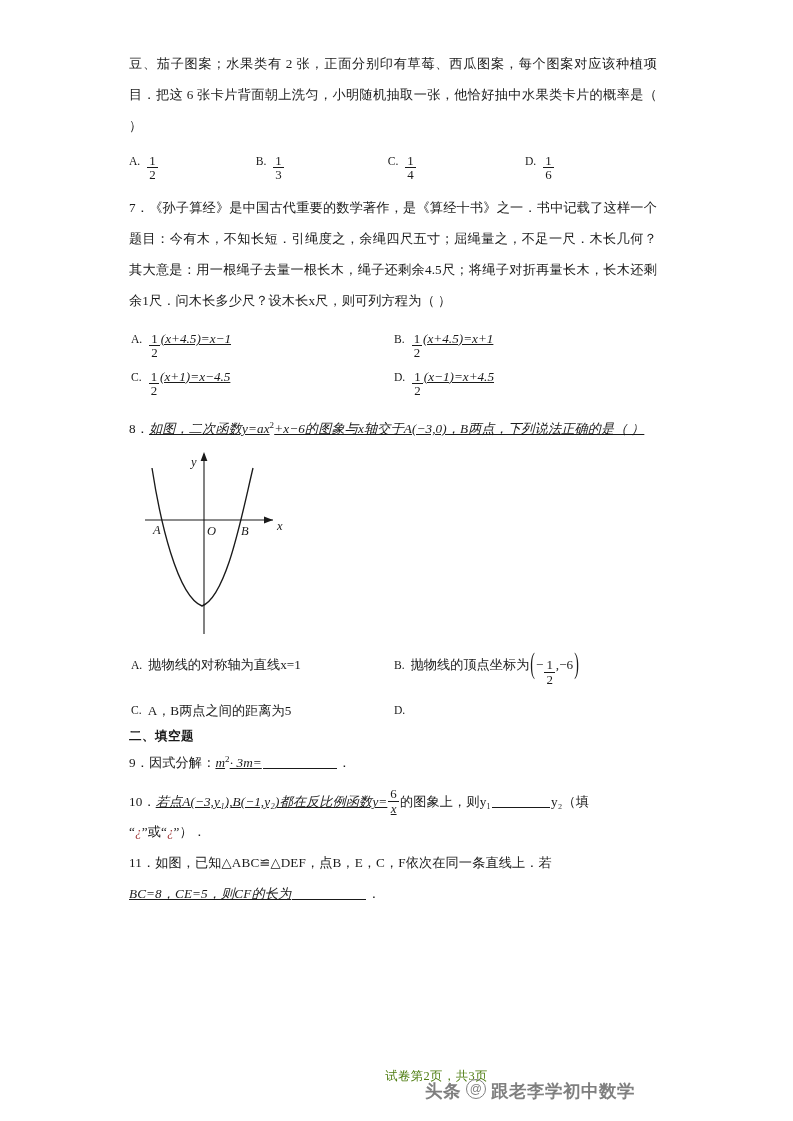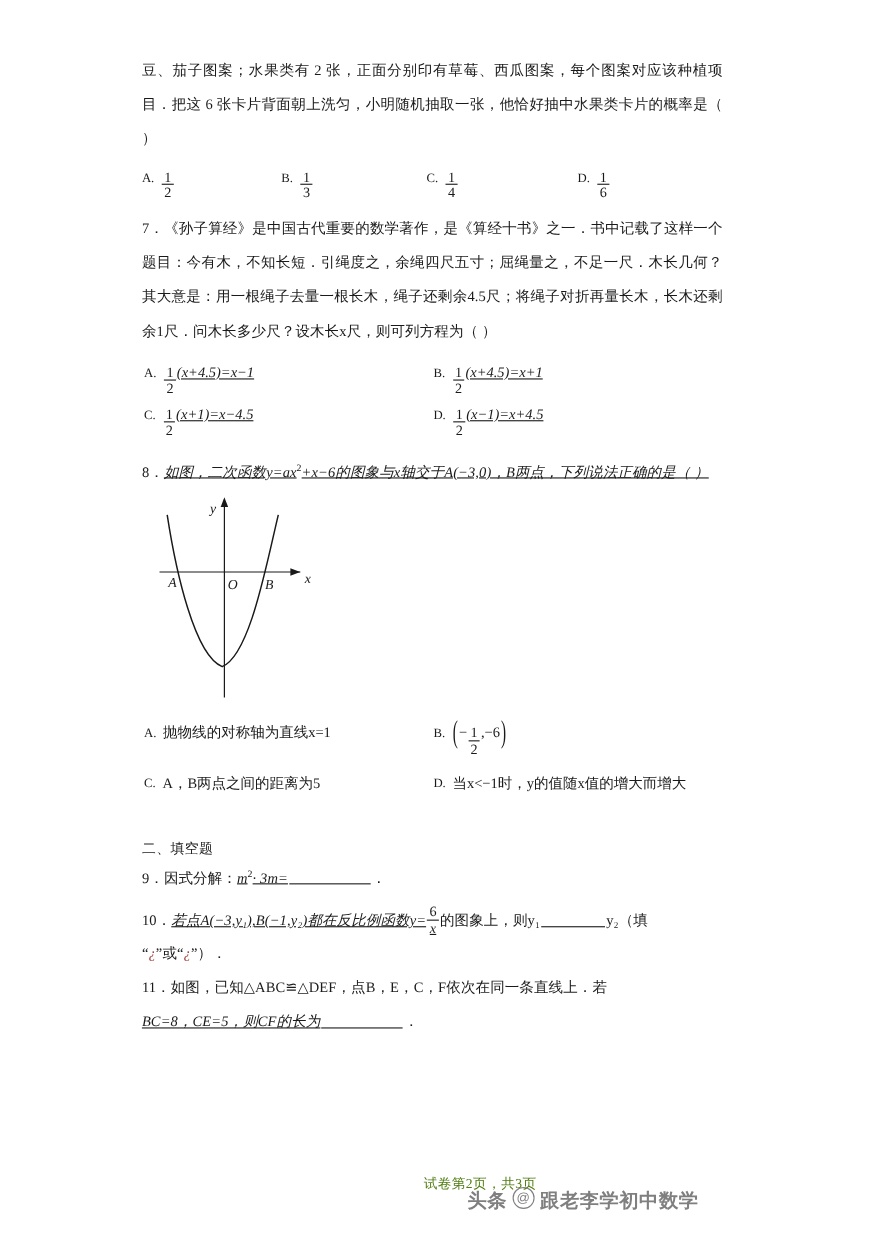--- a/index.html
+++ b/index.html
@@ -94,24 +94,23 @@
 
   
   .figwrap {
     margin-top: 4px;
     margin-bottom: 8px;
     padding-left: 12px;
   }
 
   
   .sec-head {
-    font-weight: normal;
+    font-weight: bold;
     font-size: 12.6px;
     line-height: 20px;
-    margin-top: 34px;
     letter-spacing: 0.4px;
   }
 
   .blank-line {
     display: inline-block;
     border-bottom: 1px solid #1a1a1a;
     width: 74px;
     height: 0.92em;
     vertical-align: -0.1em;
     margin: 0 1px;
@@ -270,39 +269,39 @@
       </svg>
     </div>
 
     <div class="opt-row opt-2" style="margin-top:0;">
       <div class="opt">
         <span class="lbl">A.</span>
         <span>抛物线的对称轴为直线x=1</span>
       </div>
       <div class="opt">
         <span class="lbl">B.</span>
+        <span>抛物线的顶点坐标为</span>
         <span class="bigparen">(</span>
         <span>−</span>
         <span class="frac">
           <span class="n">1</span>
           <span class="d">2</span>
         </span>
         <span>,−6</span>
         <span class="bigparen">)</span>
       </div>
     </div>
 
     <div class="opt-row opt-2" style="margin-top:10px;">
       <div class="opt" style="align-items:flex-start;">
         <span class="lbl">C.</span>
         <span>A，B两点之间的距离为5</span>
       </div>
       <div class="opt" style="align-items:flex-start;">
         <span class="lbl">D.</span>
-        <span style="display:block; line-height:30px;">当x&lt;−1时，y的值随x值的增大而增大</span>
       </div>
     </div>
 
     <div class="sec-head">二、填空题</div>
 
     <div class="para" style="line-height:26px;">
       <span>9．</span><span>因式分解：</span><span class="mi">m</span><sup style="font-size:0.68em;">2</sup><span class="mi">· 3m=</span><span class="blank-line"></span><span>．</span>
     </div>
 
     <div class="para" style="margin-top:10px;">

